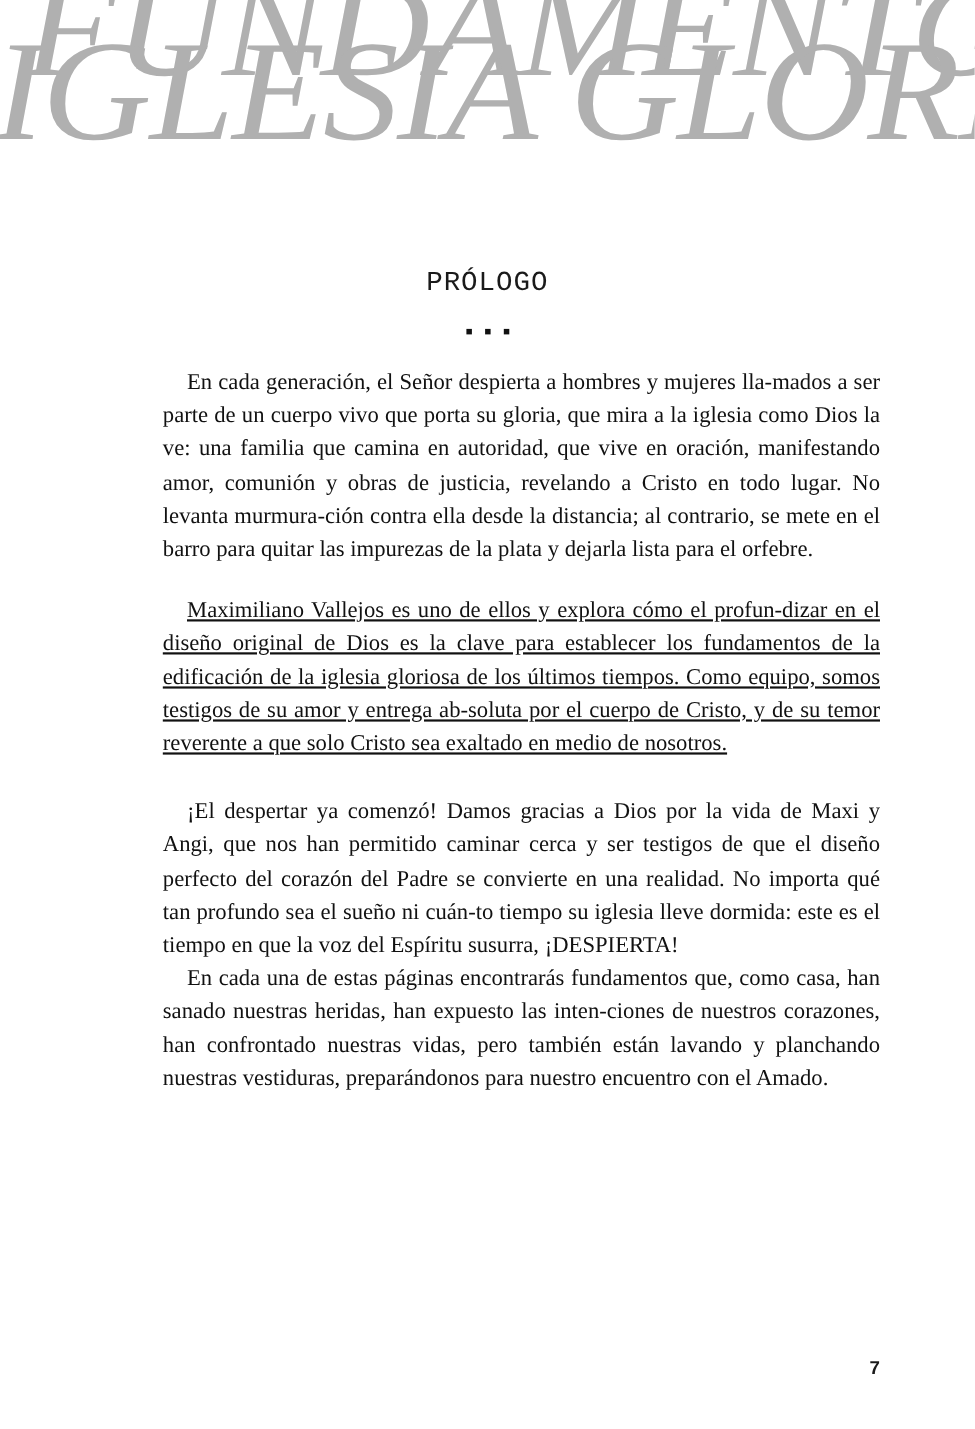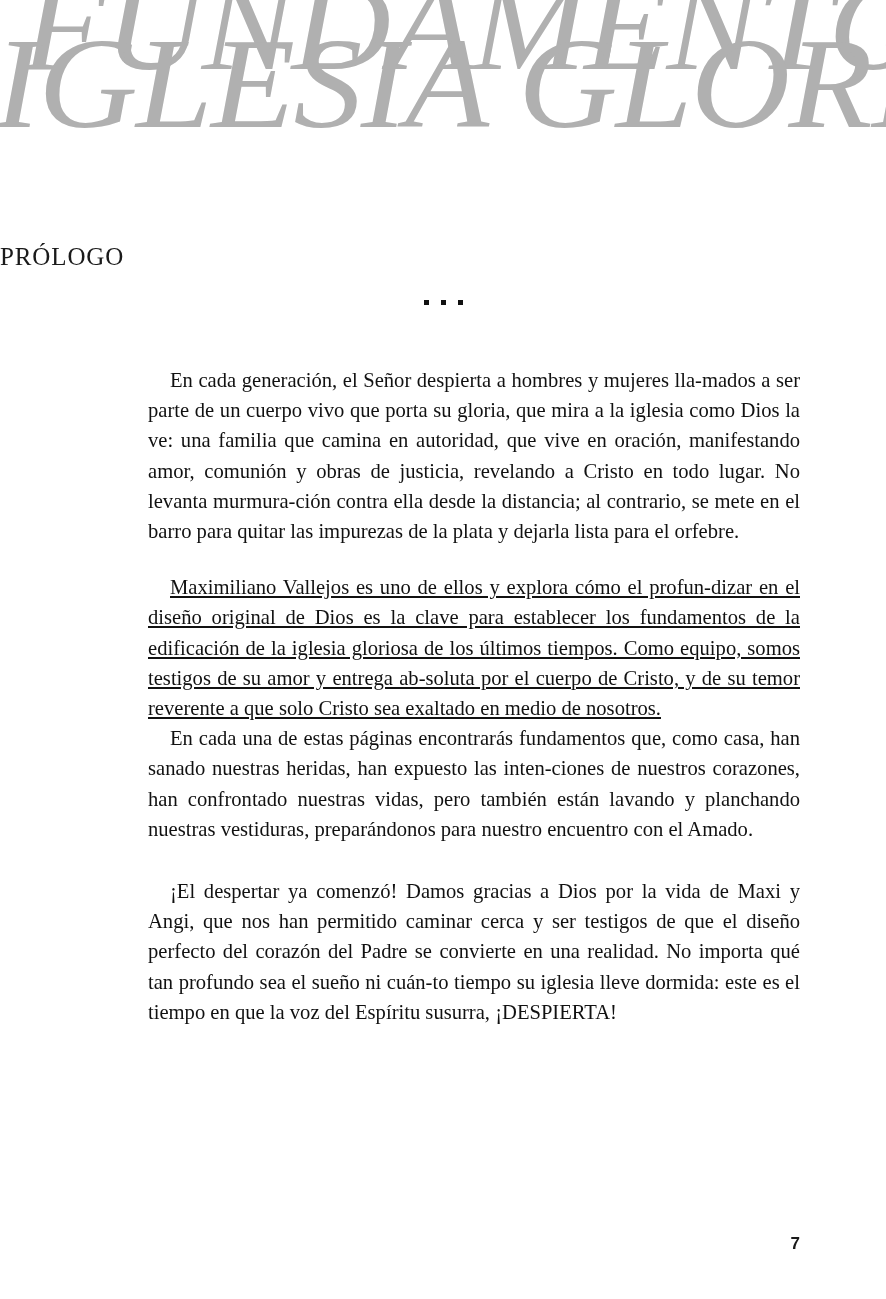--- a/index.html
+++ b/index.html
@@ -50,22 +50,22 @@
     transform: scaleX(1.06);
     transform-origin: left top;
   }
 
   
   #chapter-title {
     position: absolute;
     left: 0;
     top: 243px;
     width: 886px;
-    text-align: left;
-    font-family: Liberation Serif, serif;
+    text-align: center;
+    font-family: Liberation Mono, monospace;
     font-size: 25px;
     font-weight: 400;
     letter-spacing: 0.035em;
     color: #1a1a1a;
   }
 
   #title-dot-separator {
     position: absolute;
     left: 0;
     top: 292px;
@@ -81,21 +81,20 @@
     margin: 0 6px;
     vertical-align: middle;
   }
 
   
   #prologue-body {
     position: absolute;
     left: 148px;
     top: 333px;
     width: 652px;
-    margin-top: 32px;
   }
   .body-paragraph {
     margin: 0;
     text-align: justify;
     text-justify: inter-word;
     font-family: "Liberation Serif", serif;
     font-size: 20.6px;
     line-height: 30.2px;
     text-indent: 22px;
     color: #111111;
@@ -126,17 +125,17 @@
 
 <div id="chapter-title">PRÓLOGO</div>
 
 <div id="title-dot-separator">
   <span class="dot"></span><span class="dot"></span><span class="dot"></span>
 </div>
 
 <div id="prologue-body">
   <p class="body-paragraph gap-small">En cada generación, el Señor despierta a hombres y mujeres lla-mados a ser parte de un cuerpo vivo que porta su gloria, que mira a la iglesia como Dios la ve: una familia que camina en autoridad, que vive en oración, manifestando amor, comunión y obras de justicia, revelando a Cristo en todo lugar. No levanta murmura-ción contra ella desde la distancia; al contrario, se mete en el barro para quitar las impurezas de la plata y dejarla lista para el orfebre.</p>
   <p class="body-paragraph gap-large">Maximiliano Vallejos es uno de ellos y explora cómo el profun-dizar en el diseño original de Dios es la clave para establecer los fundamentos de la edificación de la iglesia gloriosa de los últimos tiempos. Como equipo, somos testigos de su amor y entrega ab-soluta por el cuerpo de Cristo, y de su temor reverente a que solo Cristo sea exaltado en medio de nosotros.</p>
+  <p class="body-paragraph gap-xlarge">¡El despertar ya comenzó! Damos gracias a Dios por la vida de Maxi y Angi, que nos han permitido caminar cerca y ser testigos de que el diseño perfecto del corazón del Padre se convierte en una realidad. No importa qué tan profundo sea el sueño ni cuán-to tiempo su iglesia lleve dormida: este es el tiempo en que la voz del Espíritu susurra, ¡DESPIERTA!</p>
   <p class="body-paragraph gap-small">En cada una de estas páginas encontrarás fundamentos que, como casa, han sanado nuestras heridas, han expuesto las inten-ciones de nuestros corazones, han confrontado nuestras vidas, pero también están lavando y planchando nuestras vestiduras, preparándonos para nuestro encuentro con el Amado.</p>
-  <p class="body-paragraph gap-xlarge">¡El despertar ya comenzó! Damos gracias a Dios por la vida de Maxi y Angi, que nos han permitido caminar cerca y ser testigos de que el diseño perfecto del corazón del Padre se convierte en una realidad. No importa qué tan profundo sea el sueño ni cuán-to tiempo su iglesia lleve dormida: este es el tiempo en que la voz del Espíritu susurra, ¡DESPIERTA!</p>
 </div>
 
 <div id="page-number">7</div>
 
 </body></html>

